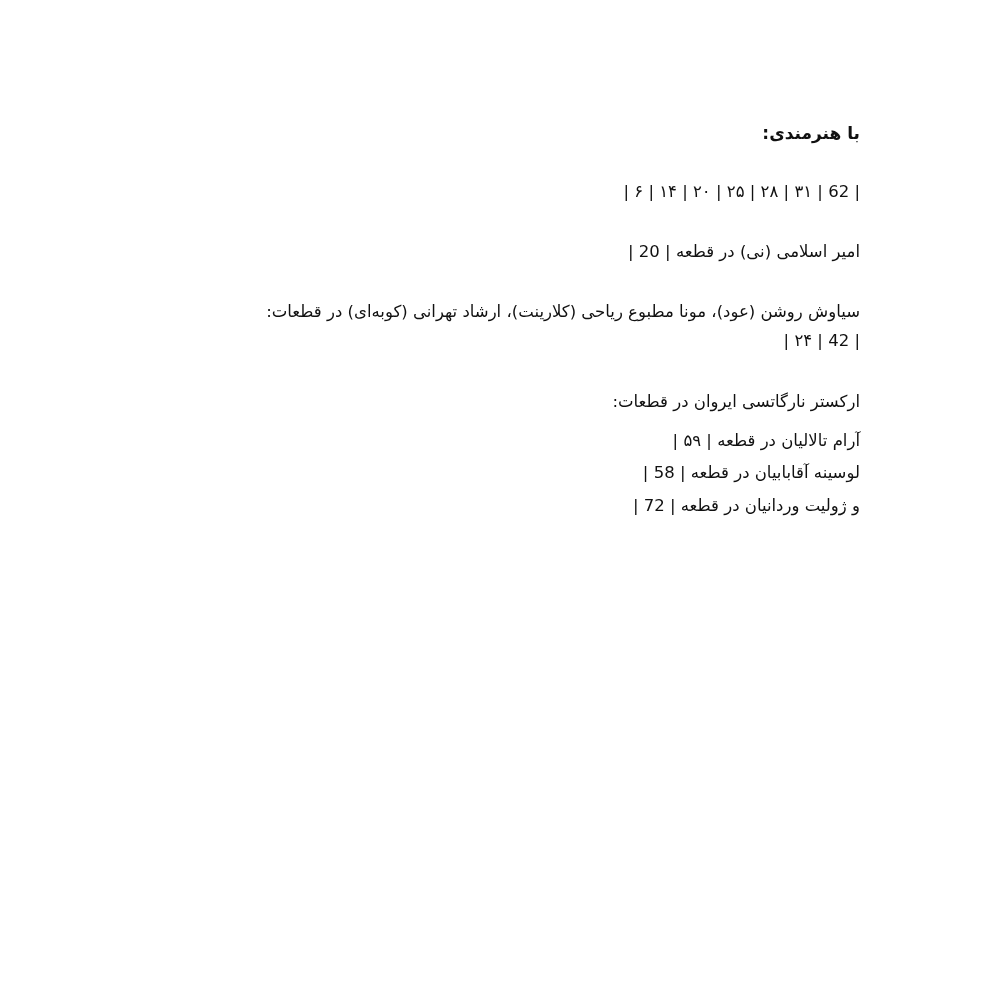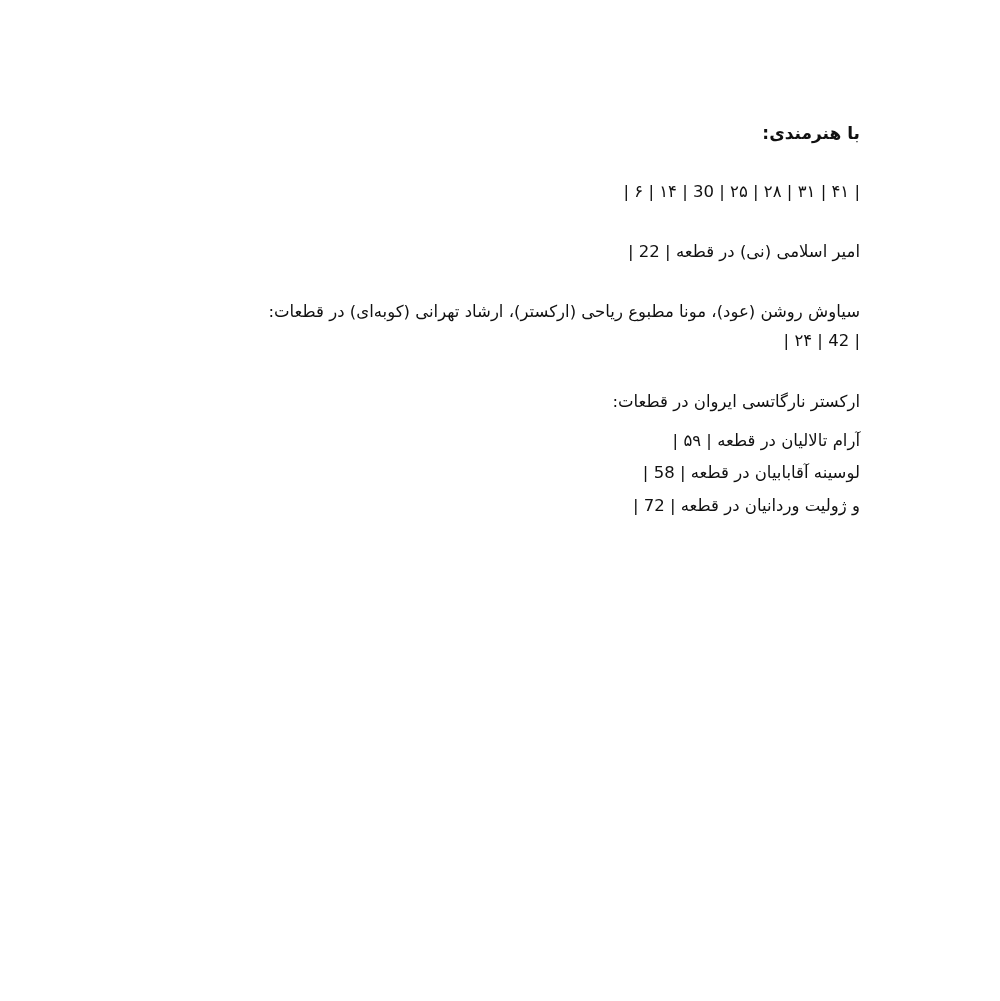--- a/index.html
+++ b/index.html
@@ -57,29 +57,29 @@
 </style>
 </head>
 <body>
 
 <div class="page">
   <div class="credits">
 
     <p class="heading">با هنرمندی:</p>
 
     <div class="block">
-      <p class="line tracks">| ۴۱ | ۳۱ | ۲۸ | ۲۵ | 30 | ۱۴ | ۶ |</p>
+      <p class="line tracks">| 62 | ۳۱ | ۲۸ | ۲۵ | ۲۰ | ۱۴ | ۶ |</p>
     </div>
 
     <div class="block">
-      <p class="line">امیر اسلامی (نی) در قطعه | 22 |</p>
+      <p class="line">امیر اسلامی (نی) در قطعه | 20 |</p>
     </div>
 
     <div class="block">
-      <p class="line">سیاوش روشن (عود)، مونا مطبوع ریاحی (ارکستر)، ارشاد تهرانی (کوبه‌ای) در قطعات:</p>
+      <p class="line">سیاوش روشن (عود)، مونا مطبوع ریاحی (کلارینت)، ارشاد تهرانی (کوبه‌ای) در قطعات:</p>
       <p class="line tracks">| 42 | ۲۴ |</p>
     </div>
 
     <div class="block">
       <p class="line ensemble-title">ارکستر نارگاتسی ایروان در قطعات:</p>
       <div class="ensemble-list">
         <p class="line">آرام تالالیان در قطعه | ۵۹ |</p>
         <p class="line">لوسینه آقابابیان در قطعه | 58 |</p>
         <p class="line">و ژولیت وردانیان در قطعه | 72 |</p>
       </div>

